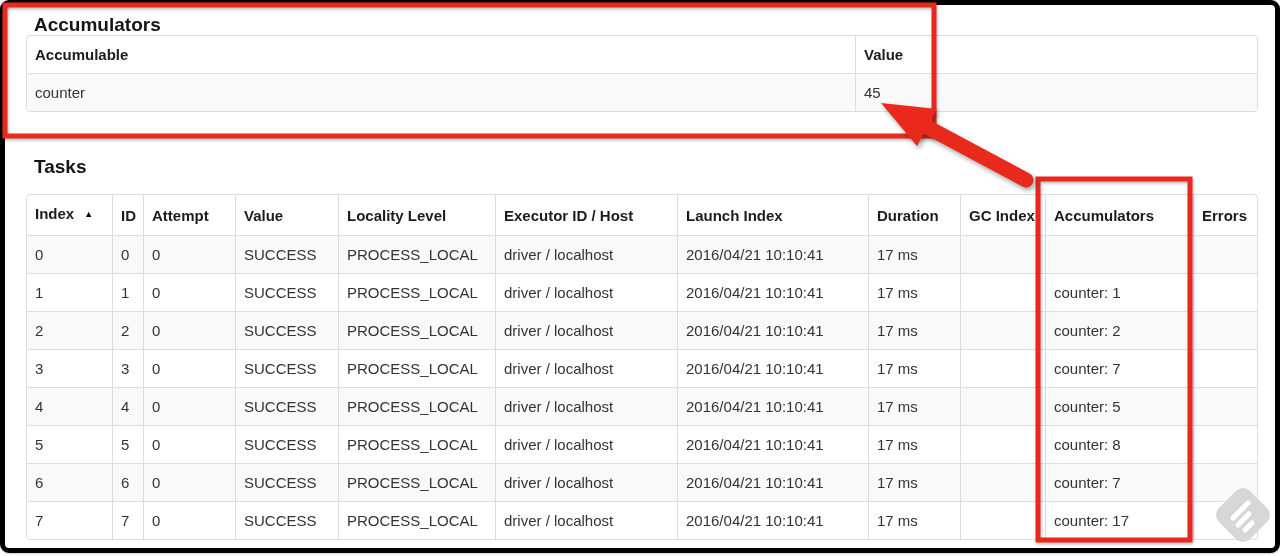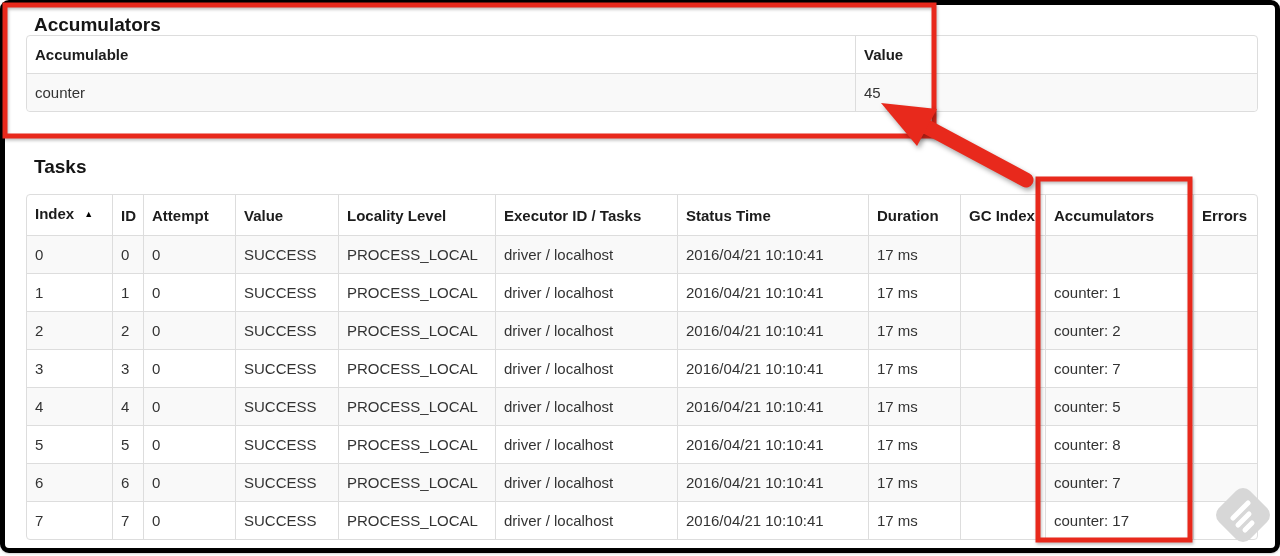--- a/index.html
+++ b/index.html
@@ -124,22 +124,22 @@
         <col style="width:148px">
         <col style="width:64px">
     </colgroup>
     <thead>
       <tr>
         <th><span>Index</span><span class="sort-icon">▲</span></th>
         <th>ID</th>
         <th>Attempt</th>
         <th>Value</th>
         <th>Locality Level</th>
-        <th>Executor ID / Tasks</th>
-        <th>Status Time</th>
+        <th>Executor ID / Host</th>
+        <th>Launch Index</th>
         <th>Duration</th>
         <th>GC Index</th>
         <th>Accumulators</th>
         <th>Errors</th>
       </tr>
     </thead>
     <tbody>
       <tr>
         <td>0</td>
         <td>0</td>

